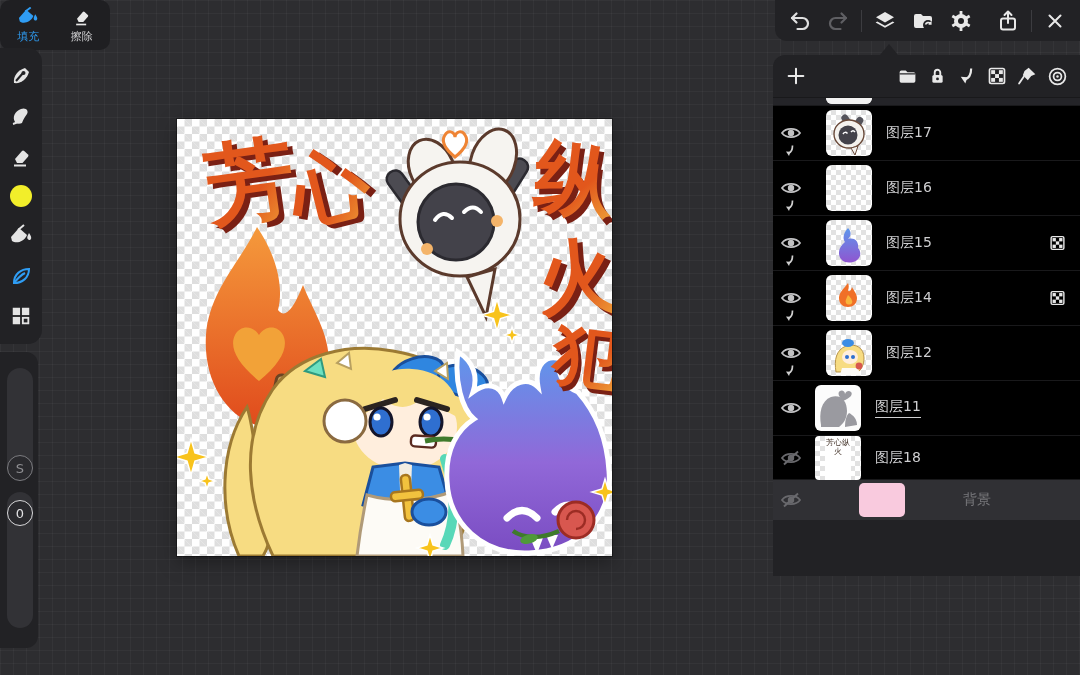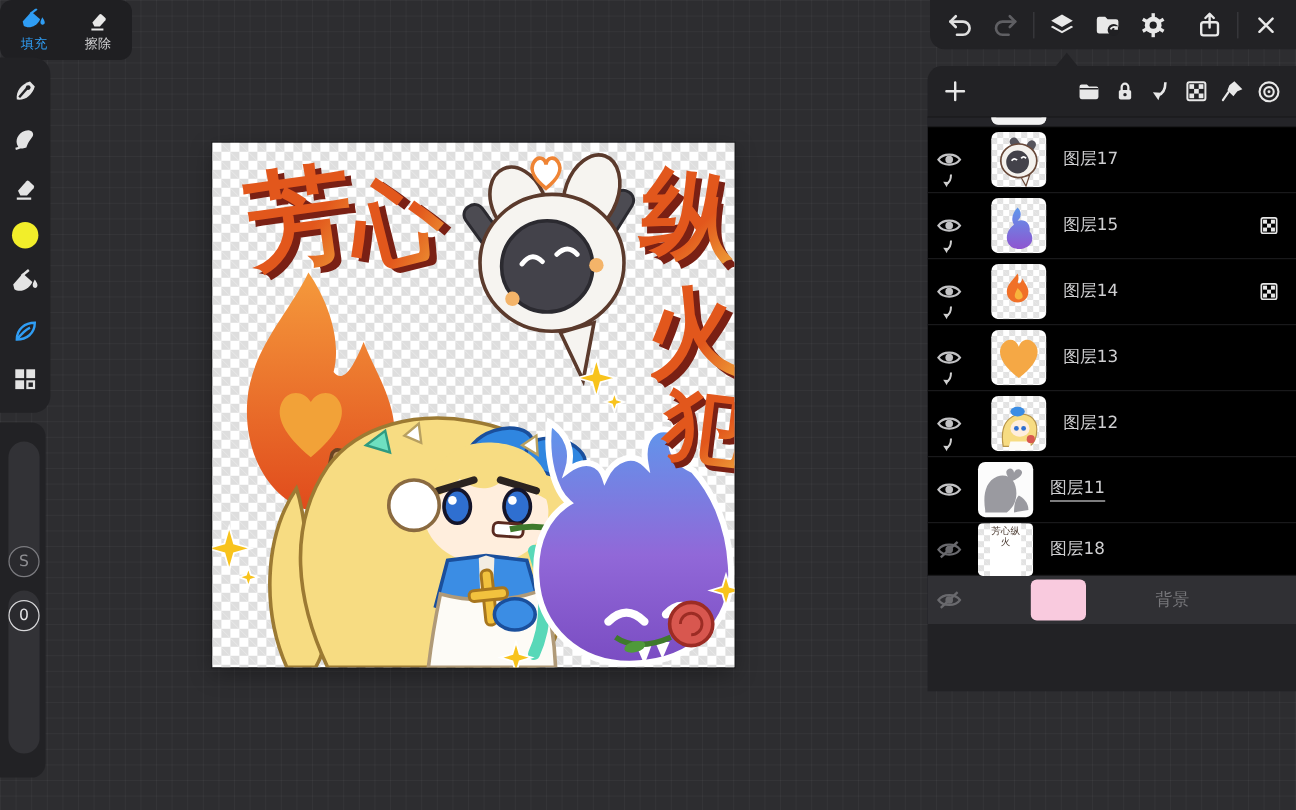--- a/index.html
+++ b/index.html
@@ -435,20 +435,34 @@
           <rect x="28" y="6" width="7" height="16" rx="3.5" fill="#55545c" transform="rotate(32 31 14)"></rect>
           <ellipse cx="23" cy="24" rx="15" ry="14" fill="#f4f2ee" stroke="#6a4a3a" stroke-width="1.4"></ellipse>
           <circle cx="22" cy="25" r="9.5" fill="#43424a"></circle>
           <path d="M17 24 Q19 21 21.5 23.5 M25 22 Q27 19.5 29 22" stroke="#fff" stroke-width="1.5" fill="none"></path>
           <polygon points="25,38 32,36 29,45" fill="#f4f2ee" stroke="#6a4a3a"></polygon>
         </svg>
       </div>
       <span class="layer-name">图层17</span>
     </div>
 
+    <div class="layer-row indent">
+      <div class="eye-btn">
+        <svg width="22" height="16" viewBox="0 0 22 16">
+          <path d="M2 8 C6 2.5 16 2.5 20 8 C16 13.5 6 13.5 2 8 Z" stroke="#c2c2c4" stroke-width="1.8" fill="none"></path>
+          <circle cx="11" cy="8" r="3.2" fill="#c2c2c4"></circle>
+        </svg>
+      </div>
+      <svg class="clip-arrow" width="12" height="13" viewBox="0 0 24 26">
+        <path d="M17 3 C17 12 14 17 9 18.5" stroke="#cfcfcf" stroke-width="3.4" fill="none"></path>
+        <polygon points="4,15 10,24 13,15.5" fill="#cfcfcf"></polygon>
+      </svg>
+      <div class="thumb"></div>
+      <span class="layer-name">图层16</span>
+    </div>
 
     <div class="layer-row indent">
       <div class="eye-btn">
         <svg width="22" height="16" viewBox="0 0 22 16">
           <path d="M2 8 C6 2.5 16 2.5 20 8 C16 13.5 6 13.5 2 8 Z" stroke="#c2c2c4" stroke-width="1.8" fill="none"></path>
           <circle cx="11" cy="8" r="3.2" fill="#c2c2c4"></circle>
         </svg>
       </div>
       <svg class="clip-arrow" width="12" height="13" viewBox="0 0 24 26">
         <path d="M17 3 C17 12 14 17 9 18.5" stroke="#cfcfcf" stroke-width="3.4" fill="none"></path>
@@ -497,38 +511,20 @@
       <svg class="mask-flag" width="17" height="17" viewBox="0 0 24 24">
         <rect x="3" y="3" width="18" height="18" rx="2" stroke="#e8e8e8" stroke-width="2" fill="none"></rect>
         <rect x="5" y="5" width="4.7" height="4.7" fill="#e8e8e8"></rect>
           <rect x="14.3" y="5" width="4.7" height="4.7" fill="#e8e8e8"></rect>
         <rect x="9.7" y="9.7" width="4.7" height="4.7" fill="#e8e8e8"></rect>
         <rect x="5" y="14.3" width="4.7" height="4.7" fill="#e8e8e8"></rect>
           <rect x="14.3" y="14.3" width="4.7" height="4.7" fill="#e8e8e8"></rect>
       </svg>
     </div>
 
-    <div class="layer-row indent">
-      <div class="eye-btn">
-        <svg width="22" height="16" viewBox="0 0 22 16">
-          <path d="M2 8 C6 2.5 16 2.5 20 8 C16 13.5 6 13.5 2 8 Z" stroke="#c2c2c4" stroke-width="1.8" fill="none"></path>
-          <circle cx="11" cy="8" r="3.2" fill="#c2c2c4"></circle>
-        </svg>
-      </div>
-      <svg class="clip-arrow" width="12" height="13" viewBox="0 0 24 26">
-        <path d="M17 3 C17 12 14 17 9 18.5" stroke="#cfcfcf" stroke-width="3.4" fill="none"></path>
-        <polygon points="4,15 10,24 13,15.5" fill="#cfcfcf"></polygon>
-      </svg>
-      <div class="thumb">
-        <svg width="46" height="46" viewBox="0 0 46 46">
-          <path d="M23 40 C8 29 4 18 10 11 C15 6 21 8 23 14 C25 8 31 6 36 11 C42 18 38 29 23 40 Z" fill="#f5a845"></path>
-        </svg>
-      </div>
-      <span class="layer-name">图层13</span>
-    </div>
 
     <div class="layer-row indent">
       <div class="eye-btn">
         <svg width="22" height="16" viewBox="0 0 22 16">
           <path d="M2 8 C6 2.5 16 2.5 20 8 C16 13.5 6 13.5 2 8 Z" stroke="#c2c2c4" stroke-width="1.8" fill="none"></path>
           <circle cx="11" cy="8" r="3.2" fill="#c2c2c4"></circle>
         </svg>
       </div>
       <svg class="clip-arrow" width="12" height="13" viewBox="0 0 24 26">
         <path d="M17 3 C17 12 14 17 9 18.5" stroke="#cfcfcf" stroke-width="3.4" fill="none"></path>

